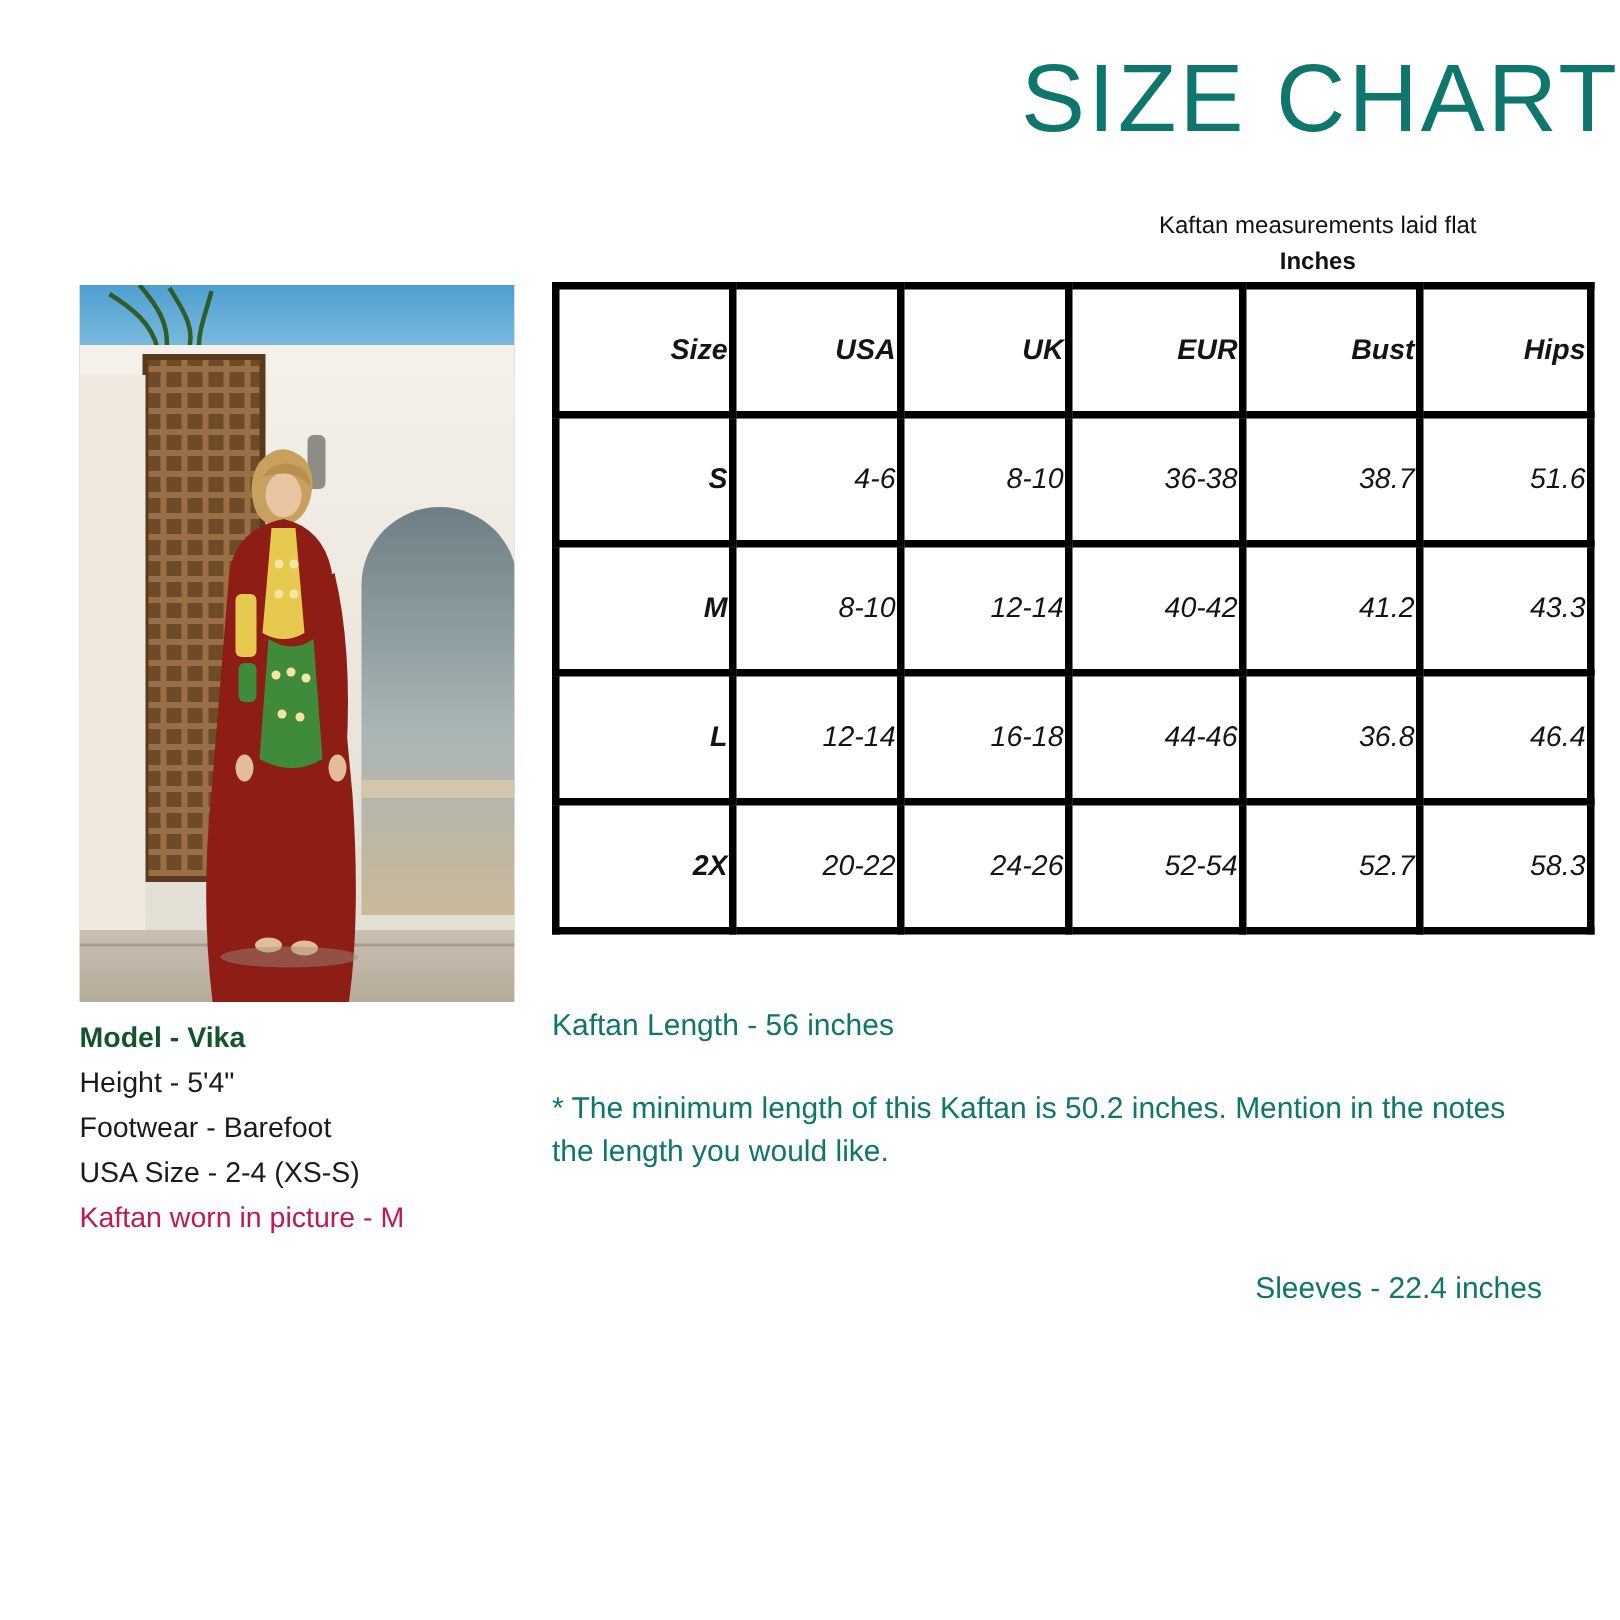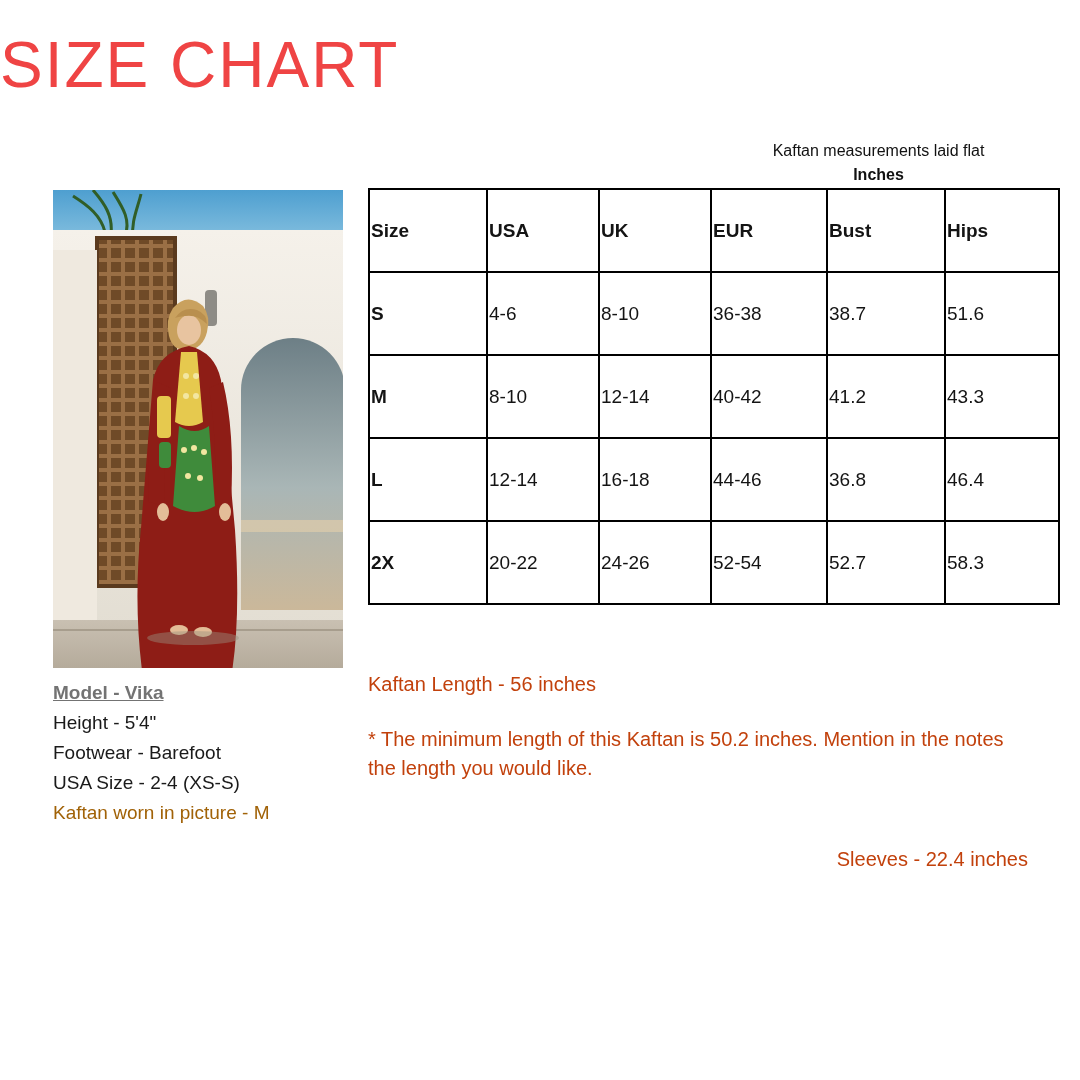--- a/index.html
+++ b/index.html
@@ -21,24 +21,24 @@
     height: 1080px;
     position: relative;
   }
 
   
   .title {
     position: absolute;
     top: 28px;
     left: 0;
     width: 1080px;
-    text-align: left;
+    text-align: right;
     font-size: 64px;
     letter-spacing: 2px;
-    color: #ef4444;
+    color: #0f766e;
     font-weight: 400;
     font-family: "Liberation Sans", sans-serif;
   }
 
   
   .table-caption {
     position: absolute;
     top: 140px;
     left: 700px;
     width: 357px;
@@ -70,44 +70,44 @@
     position: absolute;
     left: 53px;
     top: 678px;
     width: 300px;
     font-size: 19px;
     line-height: 1.58;
     color: #1a1a1a;
   }
   .model-info .model-name {
     font-weight: bold;
-    color: #737373;
-    text-decoration: underline;
+    color: #14532d;
   }
   .model-info .green {
-    color: #a16207;
+    color: #be185d;
   }
 
   
   .size-table {
     position: absolute;
     left: 368px;
     top: 188px;
     width: 690px;
     border-collapse: collapse;
     table-layout: fixed;
   }
   .size-table td, .size-table th {
-    border: 2px solid #000000;
+    border: 5px solid #000000;
     height: 79px;
-    text-align: left;
+    text-align: right;
     vertical-align: middle;
     font-size: 19px;
     font-weight: normal;
     color: #141414;
+    font-style: italic;
   }
   .size-table thead th {
     font-weight: bold;
     font-size: 19px;
   }
   .size-table tbody td.sizecol {
     font-weight: bold;
   }
   .col-size  { width: 118px; }
   .col-usa   { width: 112px; }
@@ -116,21 +116,21 @@
   .col-bust  { width: 118px; }
   .col-hips  { width: 114px; }
 
   
   .notes {
     position: absolute;
     left: 368px;
     top: 670px;
     width: 660px;
     font-size: 20px;
-    color: #c2410c;
+    color: #0f766e;
     line-height: 1.45;
   }
   .notes .line-length { margin: 0 0 26px 0; }
   .notes .line-min { margin: 0 0 62px 0; }
   .notes .line-sleeves { margin: 0; text-align: right; }
 </style>
 </head>
 <body>
 
 <div class="page">

